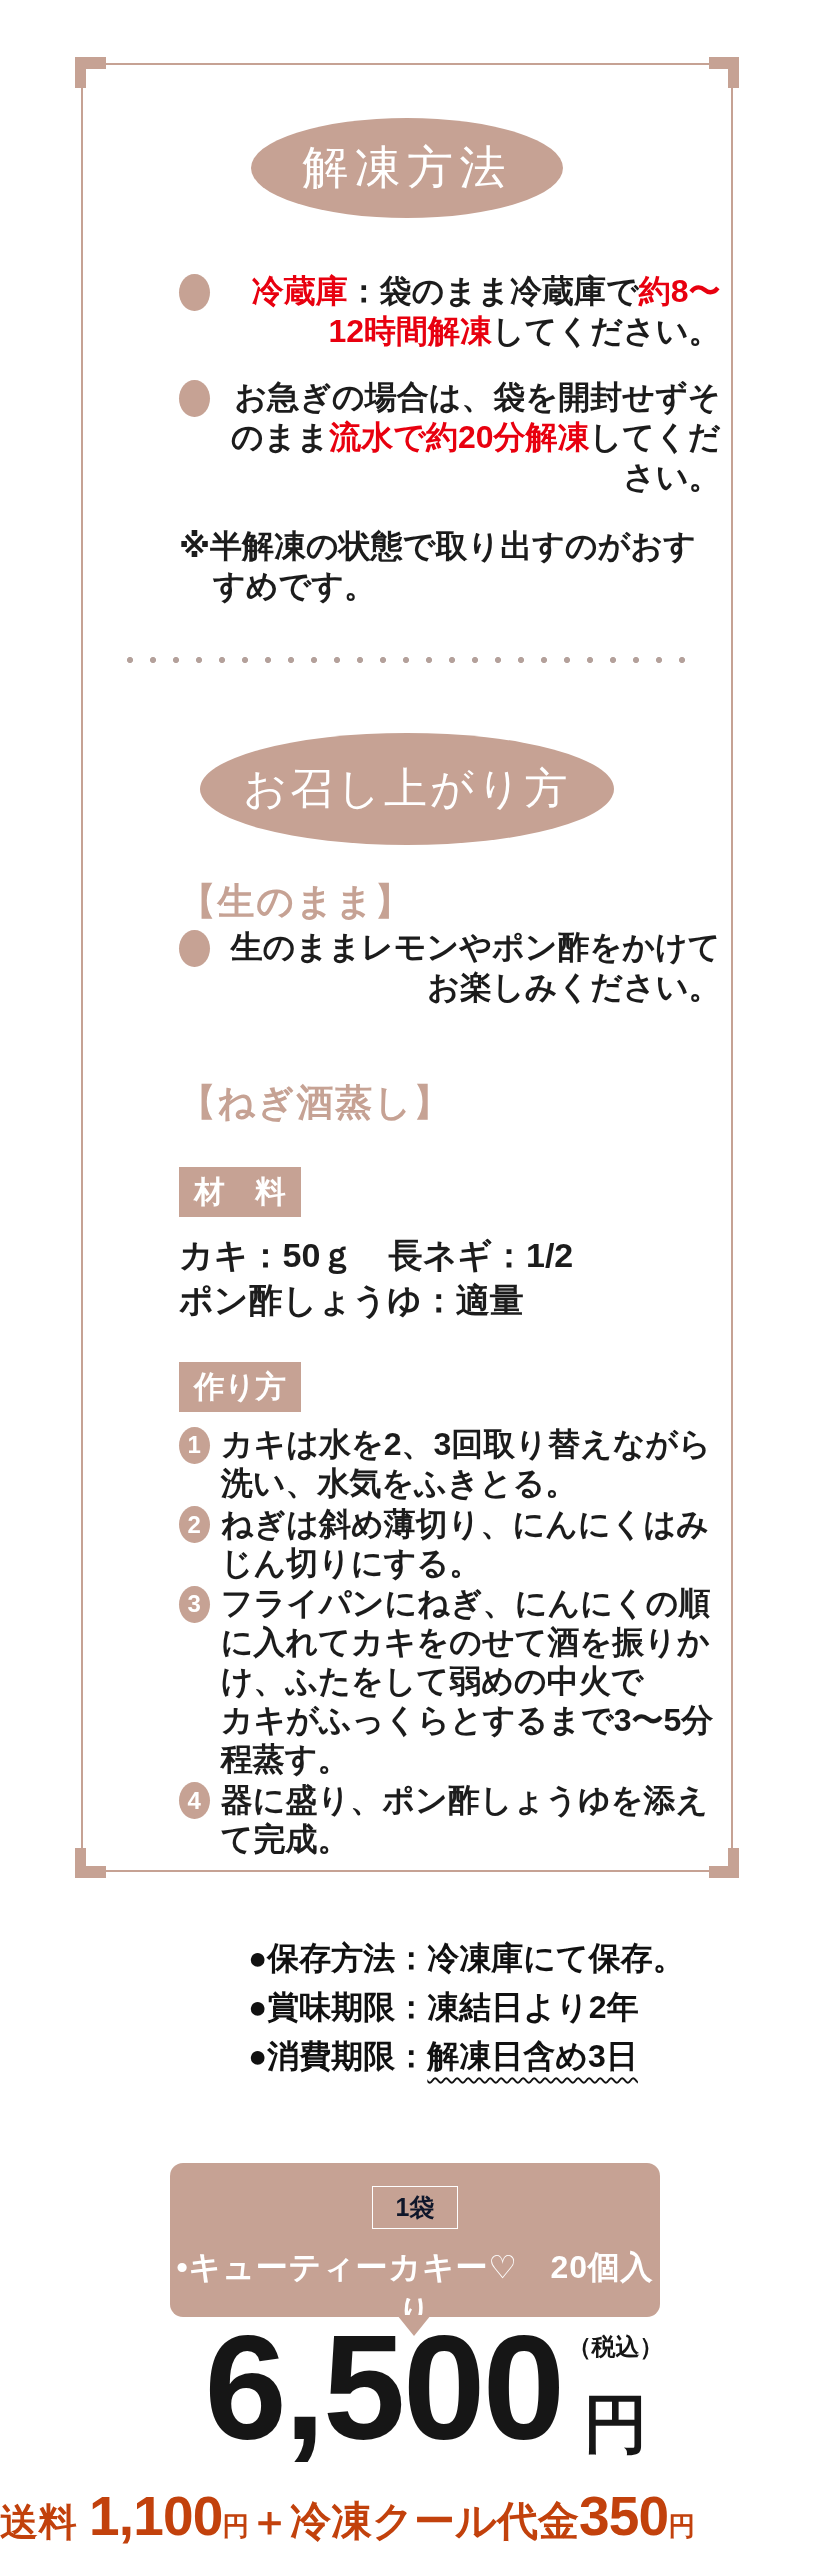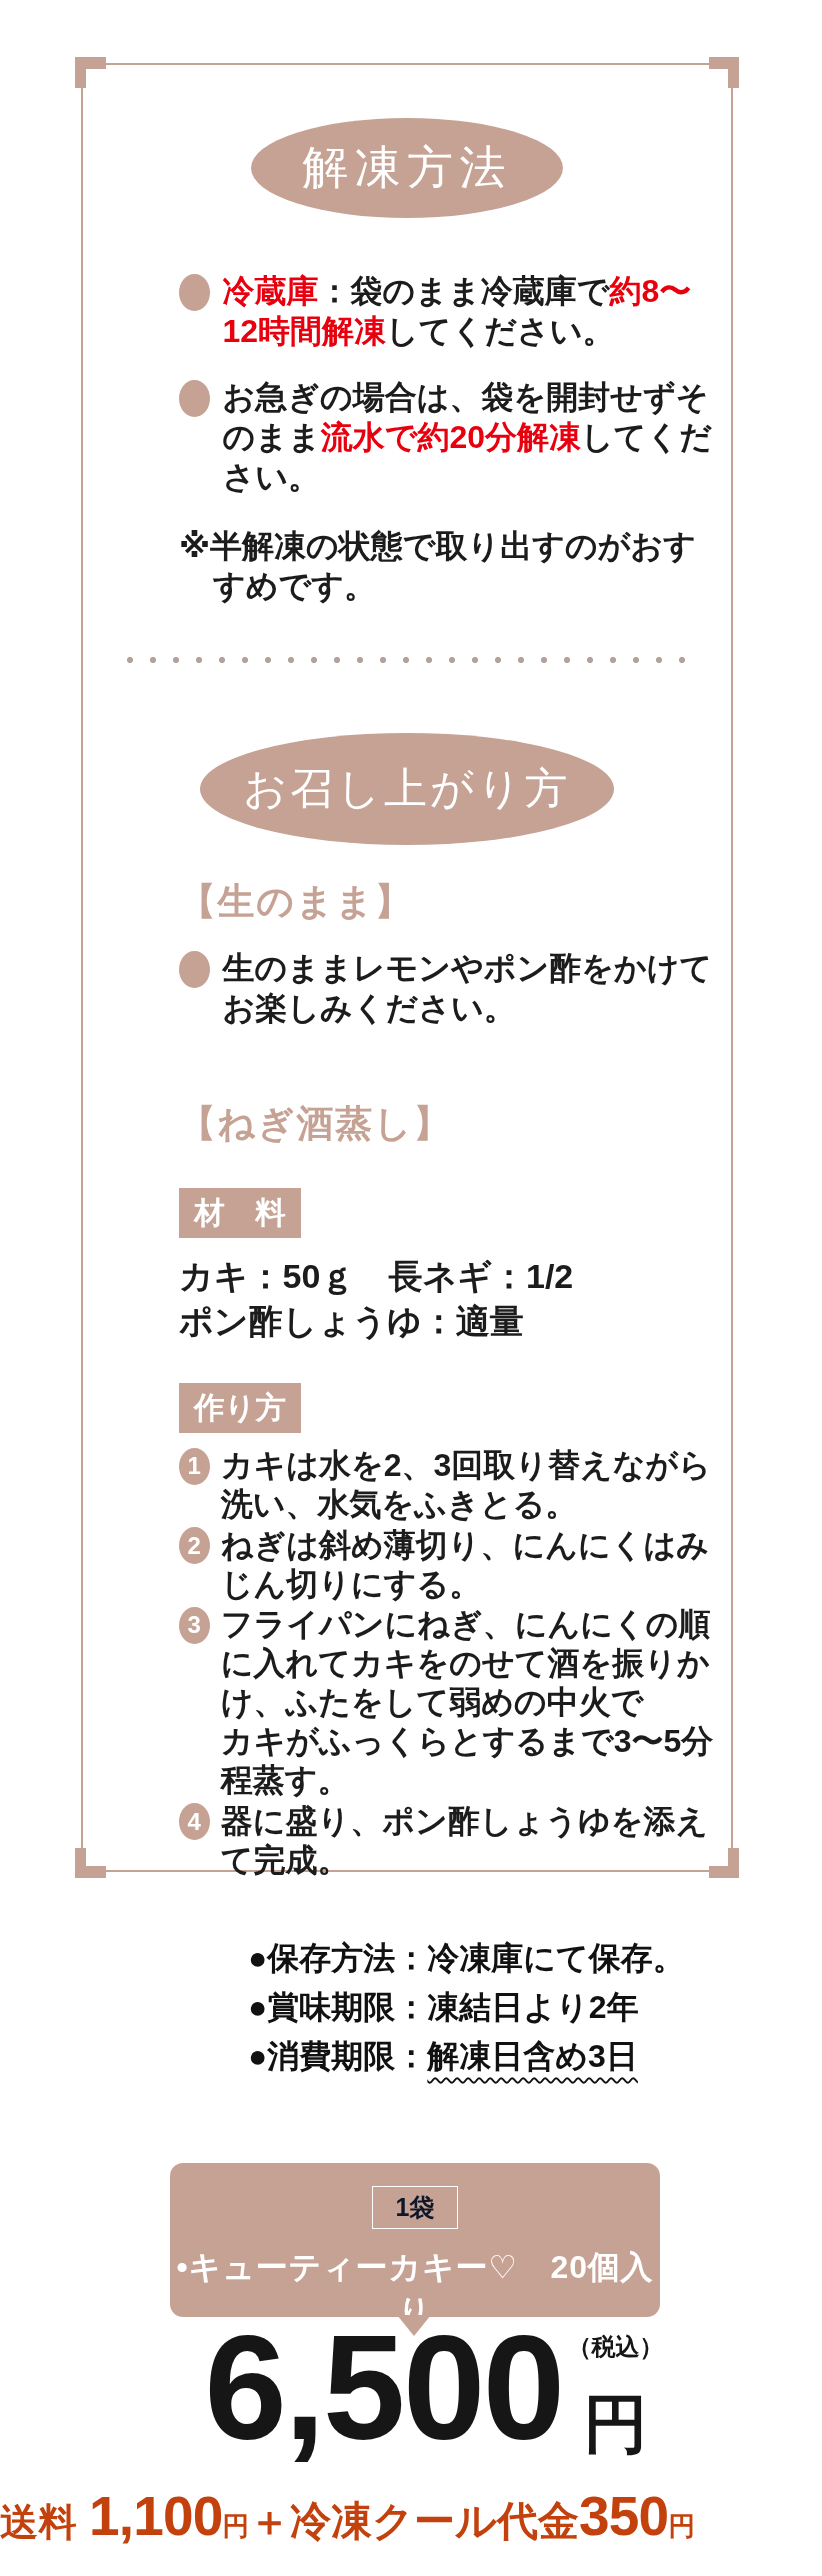--- a/index.html
+++ b/index.html
@@ -19,21 +19,21 @@
 
   
   .badge { background:#c6a294; color:#ffffff; border-radius:50%;
            display:flex; align-items:center; justify-content:center;
            font-family:"DejaVu Serif","Liberation Serif",serif;
            margin:0 auto; }
   .badge.b1 { width:312px; height:100px; font-size:46px; letter-spacing:6.4px; }
   .badge.b2 { width:414px; height:112px; font-size:43px; letter-spacing:3.2px; margin-top:69px; }
 
   
-  .blist { margin-left:96px; width:546px; }
+  .blist { margin-left:96px; width:546px;text-align:right; }
   .bitem { display:flex; margin-top:26px; }
   .bitem:first-child { margin-top:0; }
   .oval { flex:0 0 30.5px; width:30.5px; height:37px; border-radius:50%; background:#c6a294; margin-top:3.2px; }
   .btext { margin-left:13px; width:498px; font-size:32px; line-height:40px; font-weight:600; }
   .red { color:#e8000f; }
   .list1 { margin-top:53px; }
 
   .note { margin-left:96px; margin-top:29px; width:530px; font-size:32px; line-height:40px;
           font-weight:600; padding-left:34px; text-indent:-34px; }
 
@@ -115,21 +115,21 @@
     </div>
 
     <div class="note">※半解凍の状態で取り出すのがおすすめです。</div>
 
     <div class="dots"></div>
 
     <div class="badge b2">お召し上がり方</div>
 
     <div class="jp-head">【生のまま】</div>
 
-    <div class="blist" style="margin-top:21px;">
+    <div class="blist" style="">
       <div class="bitem">
         <div class="oval"></div>
         <div class="btext">生のままレモンやポン酢をかけてお楽しみください。</div>
       </div>
     </div>
 
     <div class="jp-head second">【ねぎ酒蒸し】</div>
 
     <div class="tanbox">材　料</div>
 

